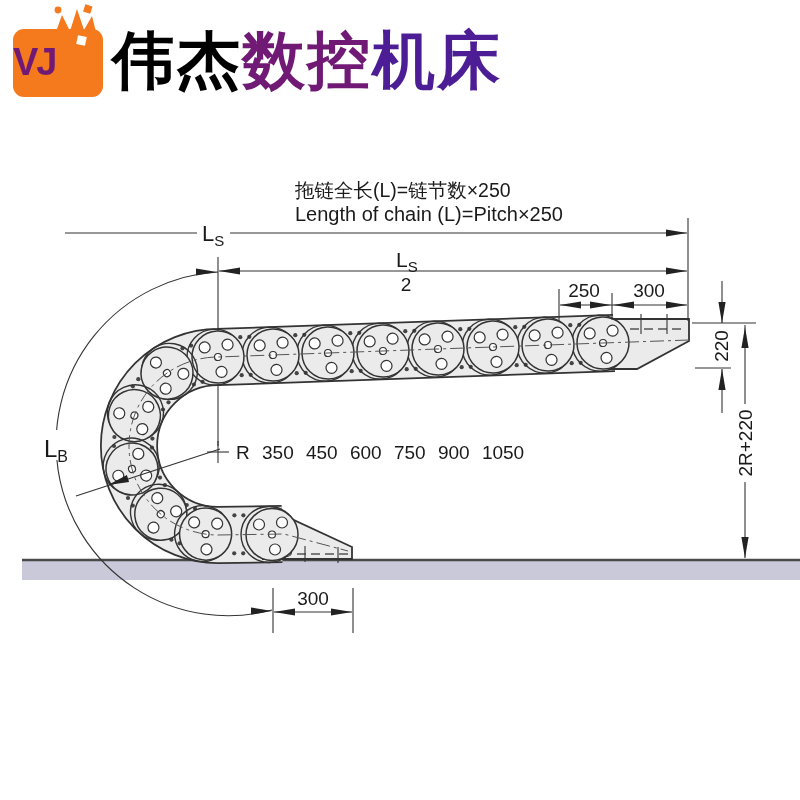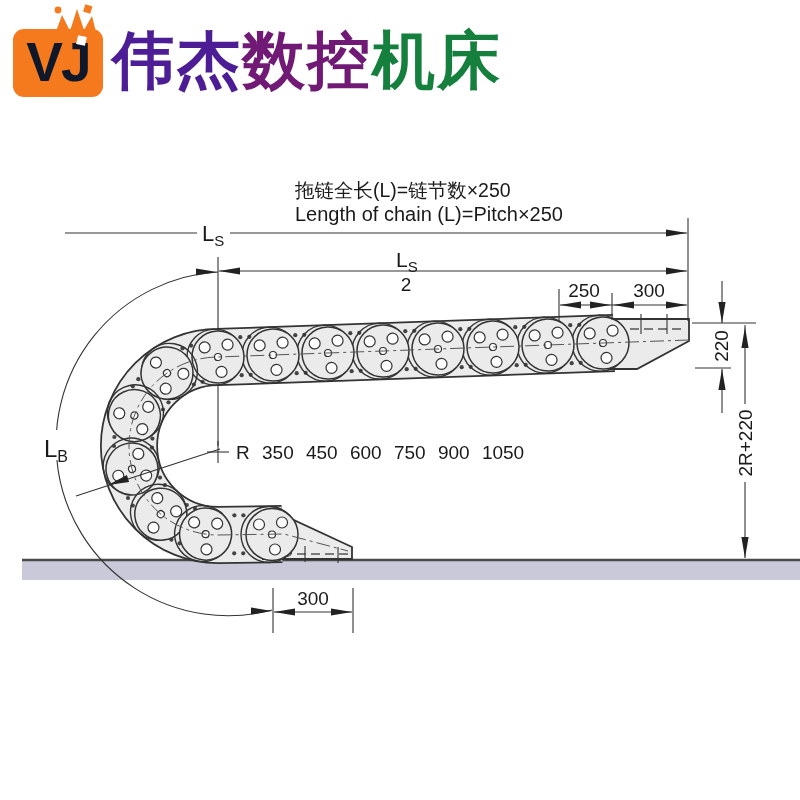--- a/index.html
+++ b/index.html
@@ -1,22 +1,22 @@
 <!DOCTYPE html>
 <html><head>
 <meta charset="utf-8">
 <style>
   html,body{margin:0;padding:0;background:#fff;}
   .stage{position:relative;width:800px;height:800px;background:#fff;overflow:hidden;
          font-family:"Liberation Sans","DejaVu Sans",sans-serif;}
   
   .logo{position:absolute;left:0;top:0;width:800px;height:130px;}
   .logo-square{position:absolute;left:13px;top:29px;width:90px;height:68px;border-radius:11px;}
-  .logo-monogram{position:absolute;left:0;top:0;width:100%;height:100%;color:#0f172a;
-                 font-weight:900;font-size:55px;line-height:66px;text-align:center;letter-spacing:-2px;}
+  .logo-monogram{position:absolute;left:0;top:0;width:100%;height:100%;color:#701a75;
+                 font-weight:900;font-size:38px;line-height:66px;text-align:left;letter-spacing:-2px;}
   .logo-jdot{position:absolute;left:64px;top:7px;width:9px;height:9px;background:#fff;transform:rotate(12deg);}
   .crown{position:absolute;left:47px;top:2px;}
   .brand{position:absolute;left:112px;top:22px;font-weight:900;font-size:63px;line-height:76px;
          letter-spacing:2px;white-space:nowrap;}
   
   .diagram{position:absolute;left:0;top:0;}
   text{fill:#1a1a1a;}
   .dimtxt{font-size:19px;}
   .formula-cn{font-size:19.5px;}
   .formula-en{font-size:20px;}
@@ -31,21 +31,21 @@
     <svg class="crown" width="56" height="40" viewBox="0 0 56 40">
       <circle cx="11" cy="8" r="3.4" fill="#f5791d"></circle>
       <rect x="37" y="3" width="7.5" height="7.5" transform="rotate(18 40 7)" fill="#f5791d"></rect>
       <path d="M6 38 L15 13 L23 29 L30 7 L37 28 L45 14 L51 38 Z" fill="#f5791d"></path>
     </svg>
     <div class="logo-square" style="background: rgb(245, 121, 29);">
       <span class="logo-monogram">VJ</span>
       <span class="logo-jdot"></span>
     </div>
     <div class="brand">
-      <span style="color: #4c1d95; font-family: Liberation Mono, monospace;">伟杰</span><span style="color: #701a75;">数控</span><span style="color: #15803d;">机床</span>
+      <span style="color: #000000; font-family: Liberation Mono, monospace;">伟杰</span><span style="color: #701a75;">数控</span><span style="color: #4c1d95;">机床</span>
     </div>
   </div>
 
   <svg class="diagram" width="800" height="800" viewBox="0 0 800 800">
 
     <g>
       <rect x="22" y="561" width="778" height="19" fill="#c9c9da"></rect>
       <line x1="22" y1="560" x2="800" y2="560" stroke="#4a4a4a" stroke-width="2.4"></line>
     </g>
 

